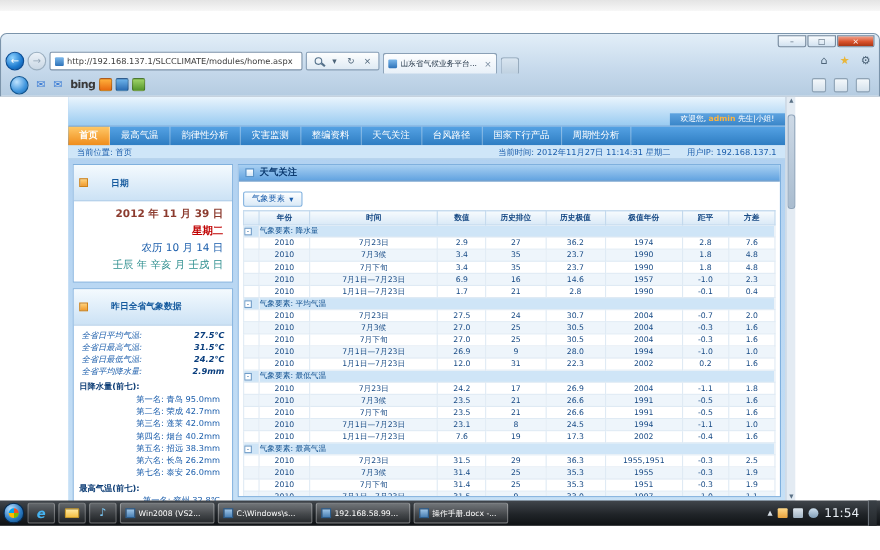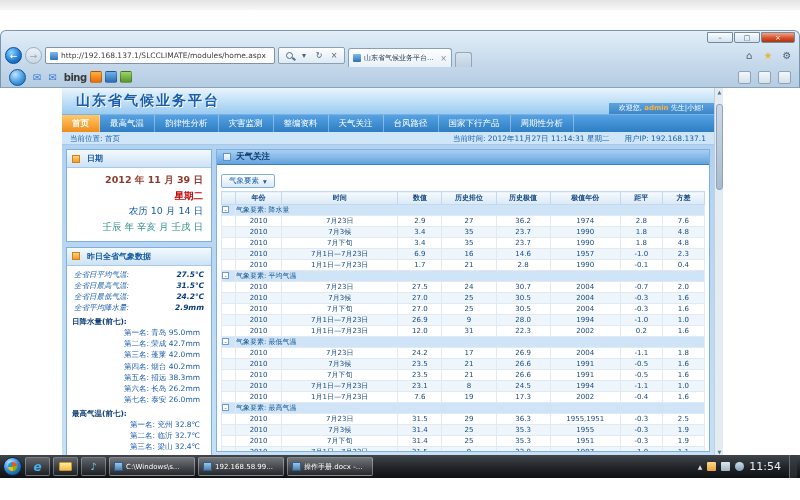--- a/index.html
+++ b/index.html
@@ -47,21 +47,21 @@
   .page-title{position:absolute;left:14px;top:4px;font-size:14px;font-weight:bold;color:#1a5dab;letter-spacing:2px;text-shadow:1px 1px 0 #fff;}
   .welcome{position:absolute;right:0;bottom:0;height:11px;line-height:11px;background:linear-gradient(#5ea3e0,#3a86c9);color:#fff;font-size:7px;padding:0 10px;}
   .welcome .u{color:#ffb43c;font-weight:bold;}
   .nav{height:17px;display:flex;background:linear-gradient(#55a2e4,#2e7dc2);color:#fff;font-size:8.5px;}
   .nav-item{line-height:17px;padding:0 10px;border-right:1px solid rgba(255,255,255,.35);cursor:pointer;white-space:nowrap;}
   .nav-item.active{background:linear-gradient(#ffc968,#ef8c1c);font-weight:bold;}
   .crumb{height:13px;line-height:13px;background:#cfe6f8;border-bottom:1px solid #a9c9e6;display:flex;justify-content:space-between;padding:0 8px;font-size:7.5px;color:#1a5dab;}
   .content{display:flex;gap:4px;padding:4px;height:308px;align-items:flex-start;}
   .sidebar{width:146px;flex:none;}
   .panel{background:#fff;border:1px solid #7fb0de;margin-bottom:5px;overflow:hidden;}
-  .panel-h{height:18px;display:flex;align-items:center;gap:7px;padding:0 5px;background:linear-gradient(#f4fafe,#cce2f5);border-bottom:1px solid #a9c9e6;color:#155a9e;font-weight:bold;font-size:8px;}
+  .panel-h{height:33px;display:flex;align-items:center;gap:21px;padding:0 5px;background:linear-gradient(#f4fafe,#cce2f5);border-bottom:1px solid #a9c9e6;color:#155a9e;font-weight:bold;font-size:8px;}
   .panel-ico{width:8px;height:8px;background:linear-gradient(#ffd27a,#f29b2d);border:1px solid #cf8116;flex:none;}
   .cal-body{padding:4px 8px 6px;text-align:right;font-size:9.5px;line-height:1.65;}
   .cal-date{color:#8c3b2e;font-weight:bold;}
   .cal-week{color:#c00000;font-weight:bold;}
   .cal-lunar{color:#1a5dab;}
   .cal-gz{color:#2e8f8f;}
   .yest-body{padding:3px 5px;font-size:7.5px;color:#1a5dab;line-height:1.5;}
   .stat-line{display:flex;justify-content:space-between;padding:0 2px;font-style:italic;}
   .stat-line b{color:#0b3f7e;font-weight:bold;}
   .grp-title{font-weight:bold;color:#0d3d75;margin-top:2px;}
@@ -152,21 +152,20 @@
       <div class="spacer"></div>
       <span class="toolico"></span>
       <span class="toolico"></span>
       <span class="toolico"></span>
     </div>
   </div>
 
   <div class="viewport">
     <div class="page">
       <div class="page-header">
-        <div class="page-title">山东省气候业务平台</div>
         <div class="welcome"><span>欢迎您, </span><span class="u">admin</span><span> 先生|小姐!</span></div>
       </div>
       <div class="nav">
           <div class="nav-item active">首页</div>
           <div class="nav-item">最高气温</div>
           <div class="nav-item">韵律性分析</div>
           <div class="nav-item">灾害监测</div>
           <div class="nav-item">整编资料</div>
           <div class="nav-item">天气关注</div>
           <div class="nav-item">台风路径</div>
@@ -520,20 +519,24 @@
       <div class="task-icon">
         <span class="pin-explorer-folder-icon"></span>
       </div>
       <div class="task-icon">
         <span class="pin-media-player-icon">♪</span>
       </div>
     </div>
   <div style="display:flex;gap:3px">
       <div class="task-btn">
         <span class="tb-ico"></span>
+        <span>Win2008 (VS2...</span>
+      </div>
+      <div class="task-btn">
+        <span class="tb-ico"></span>
         <span>C:\Windows\s...</span>
       </div>
       <div class="task-btn">
         <span class="tb-ico"></span>
         <span>192.168.58.99...</span>
       </div>
       <div class="task-btn">
         <span class="tb-ico"></span>
         <span>操作手册.docx -...</span>
       </div>

